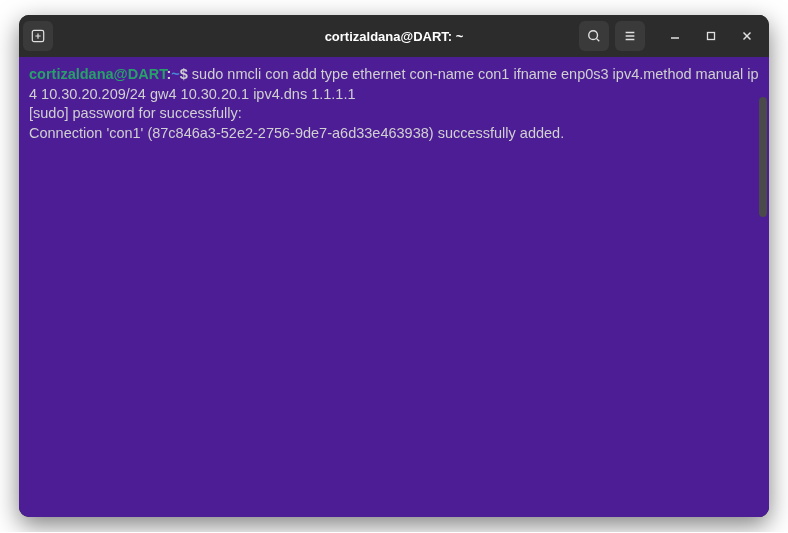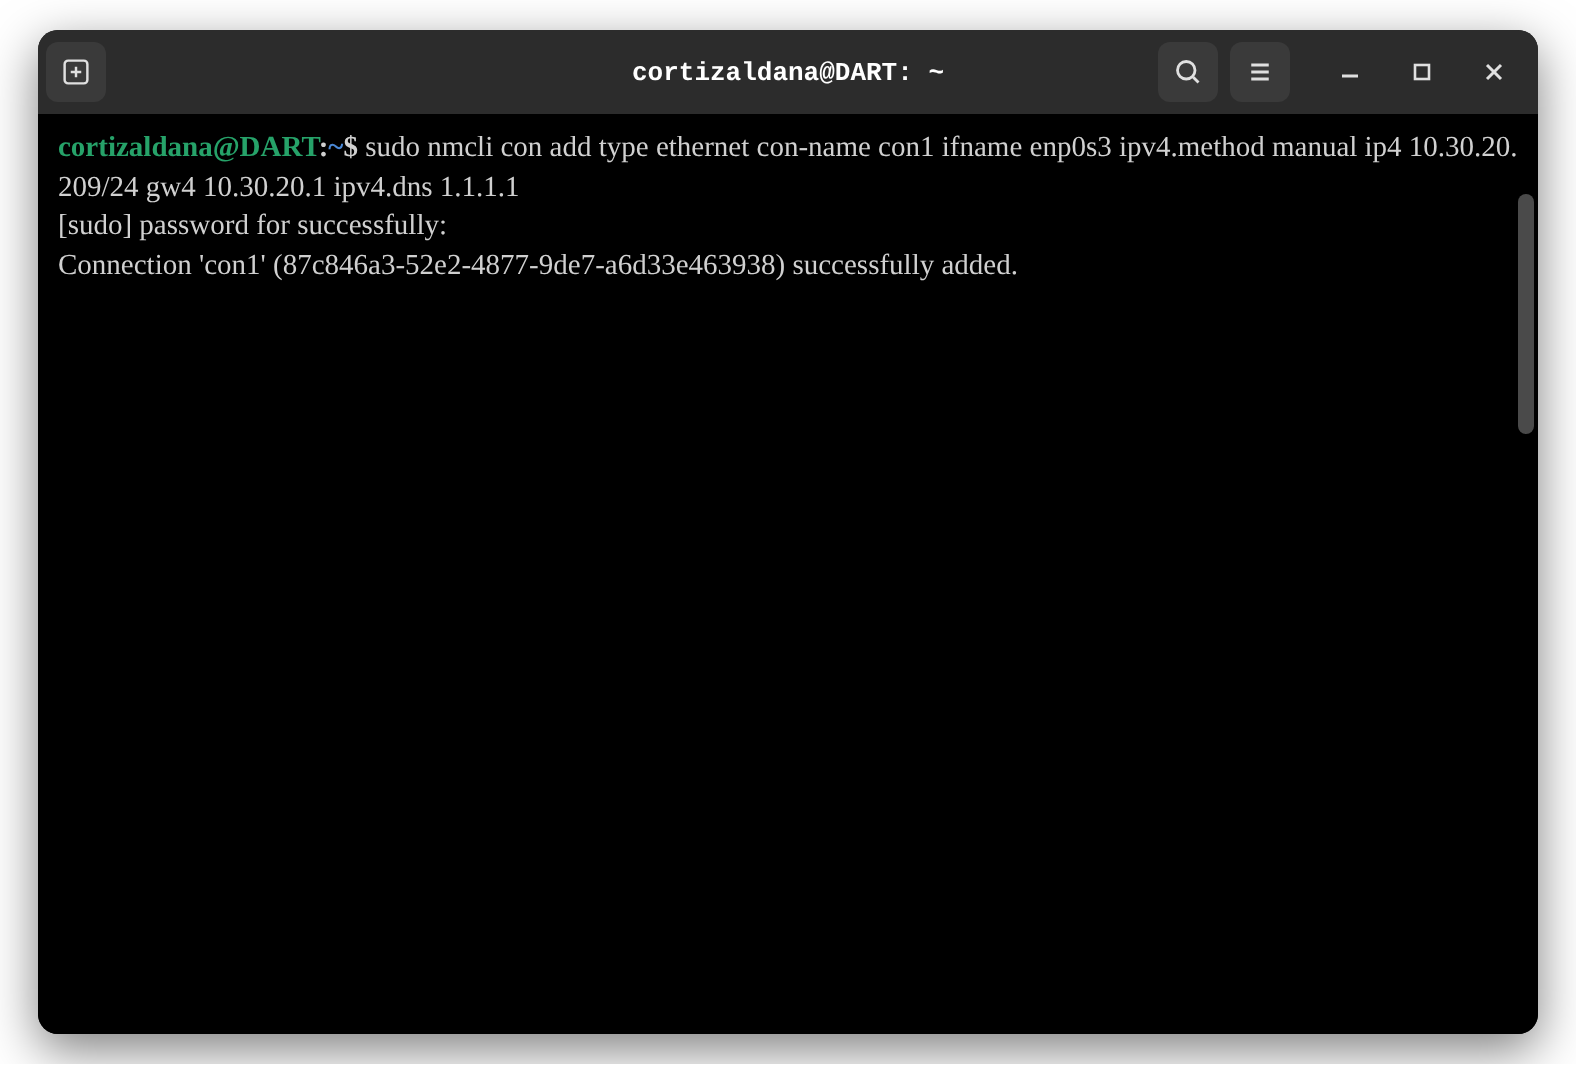--- a/index.html
+++ b/index.html
@@ -23,21 +23,20 @@
       box-shadow: 0 8px 25px rgba(0,0,0,0.5);
       position: relative;
     }
     .titlebar {
       background: #2c2c2c;
       height: 42px;
       display: flex;
       align-items: center;
       padding: 0 4px;
       position: relative;
-      font-family: Liberation Mono, monospace;
     }
     .titlebar-left {
       display: flex;
       align-items: center;
     }
     .new-tab-btn {
       width: 30px;
       height: 30px;
       background: #3a3a3a;
       border-radius: 6px;
@@ -96,24 +95,24 @@
       display: flex;
       align-items: center;
       justify-content: center;
       cursor: pointer;
     }
     .win-ctrl svg {
       stroke: #e0e0e0;
       fill: none;
     }
     .terminal-body {
-      background: #000000;
+      background: #4c1d95;
       padding: 8px 10px;
       height: 460px;
-      font-family: Liberation Serif, serif;
+      font-family: Liberation Sans, sans-serif;
       font-size: 14.5px;
       line-height: 1.35;
       color: #d0d0d0;
       position: relative;
       overflow: hidden;
     }
     .prompt-user {
       color: #26a269;
       font-weight: bold;
     }
@@ -196,16 +195,16 @@
             <line x1="9.5" y1="2.5" x2="2.5" y2="9.5" stroke-width="1.5"></line>
           </svg>
         </div>
       </div>
     </div>
   </div>
 
   <div class="terminal-body">
     <div class="terminal-line"><span class="prompt-user">cortizaldana@DART</span><span class="prompt-sep">:</span><span class="prompt-path">~</span><span class="prompt-sep">$</span><span class="term-white"> sudo nmcli con add type ethernet con-name con1 ifname enp0s3 ipv4.method manual ip4 10.30.20.209/24 gw4 10.30.20.1 ipv4.dns 1.1.1.1</span></div>
     <div class="terminal-line term-white">[sudo] password for successfully:</div>
-    <div class="terminal-line term-white">Connection 'con1' (87c846a3-52e2-4877-9de7-a6d33e463938) successfully added.</div>
+    <div class="terminal-line term-white">Connection 'con1' (87c846a3-52e2-2756-9de7-a6d33e463938) successfully added.</div>
     <div class="scrollbar"></div>
   </div>
 </div>
 
 </body></html>

